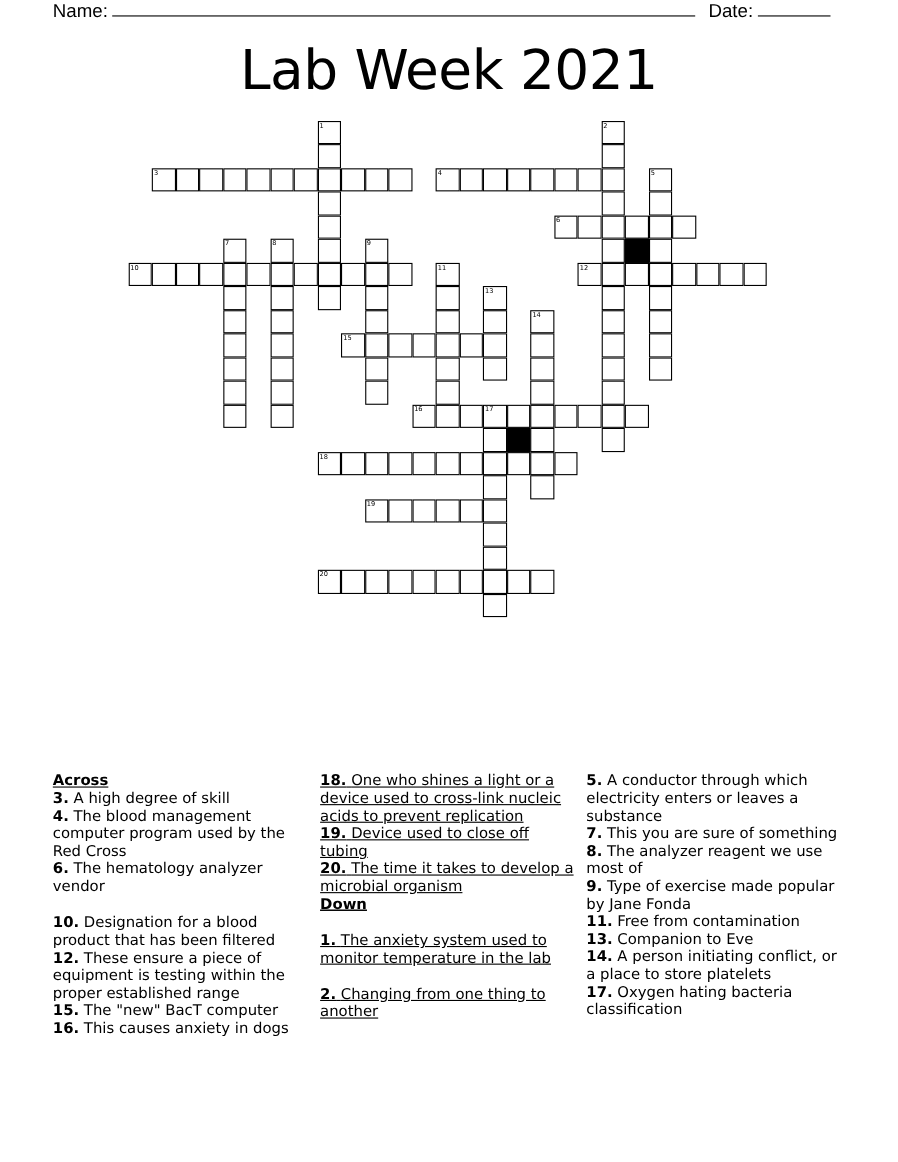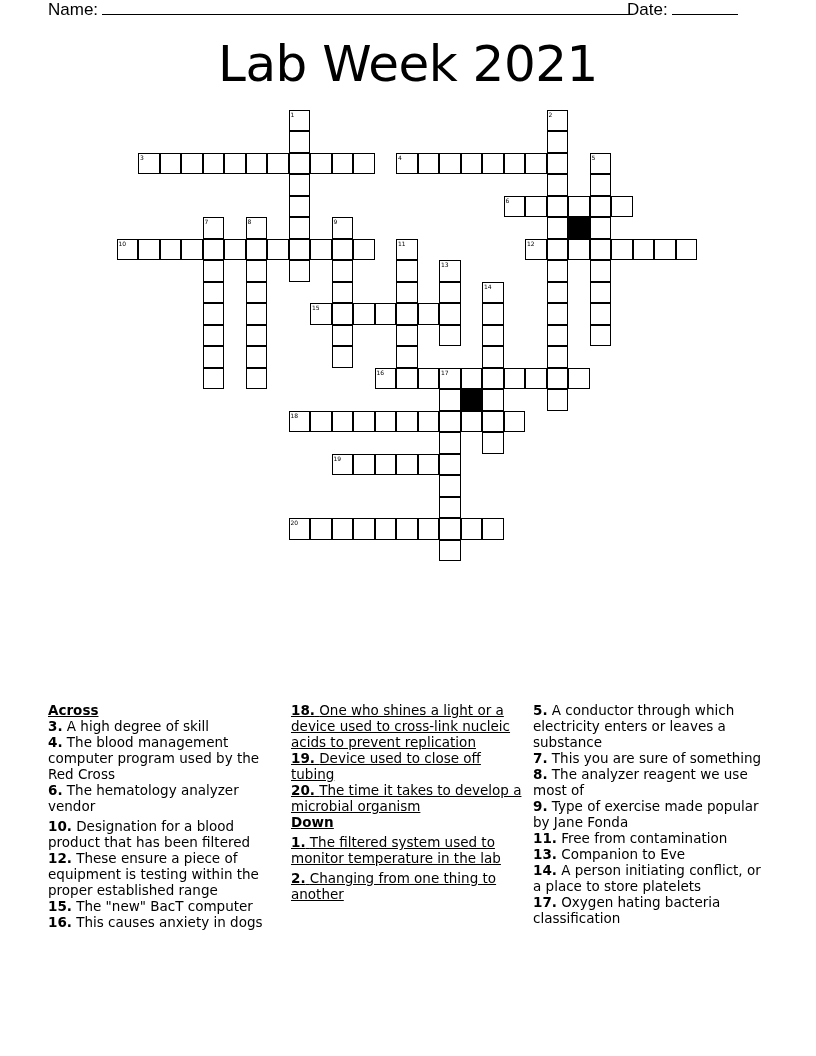--- a/index.html
+++ b/index.html
@@ -13,29 +13,29 @@
   .cell { position: absolute; width: 21.5px; height: 21.5px; box-sizing: border-box; border: 1px solid #000; margin-left: -0.5px; margin-top: -0.5px; background: #fff; }
   .cell.black { background: #000; }
   .cell .num { position: absolute; left: 1px; top: 0px; font-family: "DejaVu Sans", sans-serif; font-size: 6px; line-height: 7px; color: #000; }
   .clues { position: absolute; top: 702px; font-family: "DejaVu Sans", sans-serif; font-size: 13.5px; line-height: 16px; color: #000; }
   .col1 { left: 48px; width: 235px; }
   .col2 { left: 291px; width: 235px; text-decoration: underline; }
   .col3 { left: 533px; width: 235px; }
   .section-head { font-weight: bold; text-decoration: underline; margin: 0; }
   .clue { margin: 0 0 0 0; }
   .clue .n { font-weight: bold; }
-  .clue.gap { margin-top: 4px; }
+  .clue.gap { margin-top: 17px; }
 </style>
 </head>
 <body>
 
 <div class="name-wrap header-line">
   <span>Name:</span><span class="blank" style="width:530px"></span>
 </div>
-<div class="date-wrap header-line" style="left:627px">
+<div class="date-wrap header-line" style="left:644px">
   <span>Date:</span><span class="blank" style="width:66px"></span>
 </div>
 
 <div class="title">Lab Week 2021</div>
 
 <div class="grid" id="grid">
     <div class="cell" style="left: 21.5px; top: 43px;">
       <span class="num">3</span>
     </div>
     <div class="cell" style="left: 43px; top: 43px;"></div>
@@ -238,21 +238,21 @@
   <div class="clue"><span class="n">12.</span> <span>These ensure a piece of equipment is testing within the proper established range</span></div>
   <div class="clue"><span class="n">15.</span> <span>The "new" BacT computer</span></div>
   <div class="clue"><span class="n">16.</span> <span>This causes anxiety in dogs</span></div>
 </div>
 
 <div class="clues col2">
   <div class="clue"><span class="n">18.</span> <span>One who shines a light or a device used to cross-link nucleic acids to prevent replication</span></div>
   <div class="clue"><span class="n">19.</span> <span>Device used to close off tubing</span></div>
   <div class="clue"><span class="n">20.</span> <span>The time it takes to develop a microbial organism</span></div>
   <div class="section-head">Down</div>
-  <div class="clue gap"><span class="n">1.</span> <span>The filtered system used to monitor temperature in the lab</span></div>
+  <div class="clue gap"><span class="n">1.</span> <span>The anxiety system used to monitor temperature in the lab</span></div>
   <div class="clue gap"><span class="n">2.</span> <span>Changing from one thing to another</span></div>
 </div>
 
 <div class="clues col3">
   <div class="clue"><span class="n">5.</span> <span>A conductor through which electricity enters or leaves a substance</span></div>
   <div class="clue"><span class="n">7.</span> <span>This you are sure of something</span></div>
   <div class="clue"><span class="n">8.</span> <span>The analyzer reagent we use most of</span></div>
   <div class="clue"><span class="n">9.</span> <span>Type of exercise made popular by Jane Fonda</span></div>
   <div class="clue"><span class="n">11.</span> <span>Free from contamination</span></div>
   <div class="clue"><span class="n">13.</span> <span>Companion to Eve</span></div>

